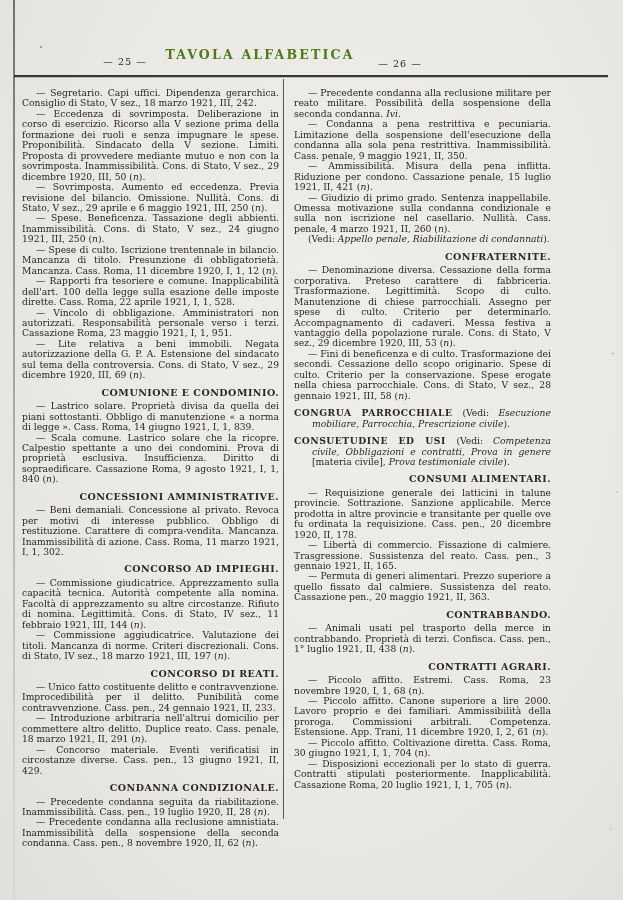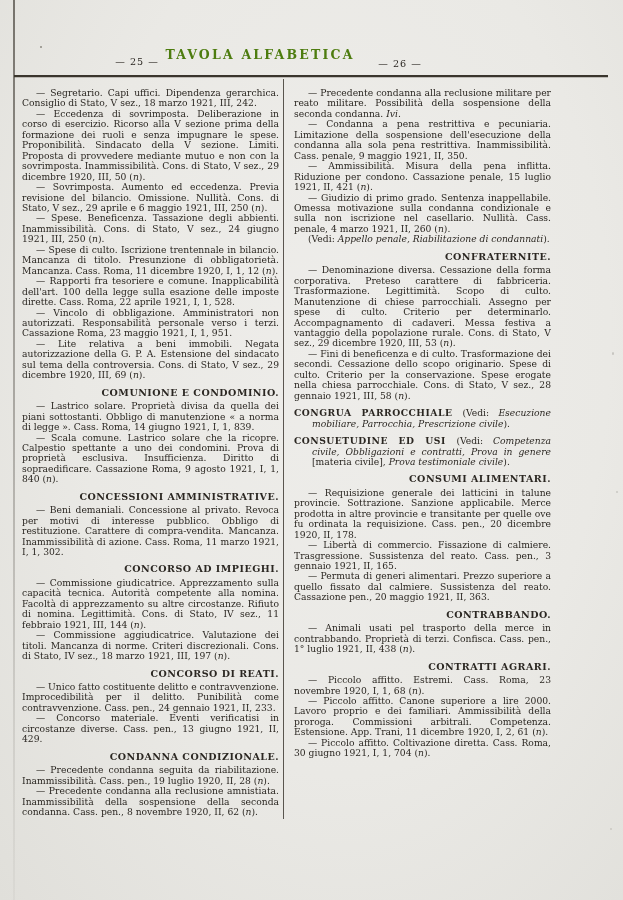--- a/index.html
+++ b/index.html
@@ -16,21 +16,21 @@
   }
   .page{position:absolute;inset:0;}
   .fold-line{
     position:absolute;left:13px;top:0;bottom:0;width:2px;
     background:linear-gradient(180deg, rgba(58,53,45,.65) 0%, rgba(58,53,45,.35) 45%, rgba(58,53,45,.12) 80%, rgba(58,53,45,.04) 100%);
   }
   .pageno{
     position:absolute;top:56px;height:12px;text-align:center;
     font-size:9.6px;letter-spacing:1px;color:var(--ink);
   }
-  .pageno.left{left:72px;width:130px;}
+  .pageno.left{left:60px;width:130px;}
   .pageno.right{left:335px;width:130px;top:58px;}
   .title{
     position:absolute;left:88px;width:344px;top:47px;
     text-align:center;font-size:12.5px;font-weight:bold;letter-spacing:2.2px;
     color:#4d7c0f;
   }
   .header-rule{
     position:absolute;left:14px;top:75px;width:594px;height:2px;
     background:var(--rule);
     box-shadow:0 1px 0 rgba(58,53,45,.25);
@@ -90,20 +90,21 @@
         <p class="heading"><span class="n">COMUNIONE E CONDOMINIO.</span></p>
         <p class="entry"><span class="n">— Lastrico solare. Proprietà divisa da quella dei piani sottostanti. Obbligo di manutenzione « a norma di legge ». Cass. Roma, 14 giugno 1921, I, 1, 839.</span></p>
         <p class="entry"><span class="n">— Scala comune. Lastrico solare che la ricopre. Calpestio spettante a uno dei condomini. Prova di proprietà esclusiva. Insufficienza. Diritto di sopraedificare. Cassazione Roma, 9 agosto 1921, I, 1, 840 (</span><span class="i">n</span><span class="n">).</span></p>
         <p class="heading"><span class="n">CONCESSIONI AMMINISTRATIVE.</span></p>
         <p class="entry"><span class="n">— Beni demaniali. Concessione al privato. Revoca per motivi di interesse pubblico. Obbligo di restituzione. Carattere di compra-vendita. Mancanza. Inammissibilità di azione. Cass. Roma, 11 marzo 1921, I, 1, 302.</span></p>
         <p class="heading"><span class="n">CONCORSO AD IMPIEGHI.</span></p>
         <p class="entry"><span class="n">— Commissione giudicatrice. Apprezzamento sulla capacità tecnica. Autorità competente alla nomina. Facoltà di apprezzamento su altre circostanze. Rifiuto di nomina. Legittimità. Cons. di Stato, IV sez., 11 febbraio 1921, III, 144 (</span><span class="i">n</span><span class="n">).</span></p>
         <p class="entry"><span class="n">— Commissione aggiudicatrice. Valutazione dei titoli. Mancanza di norme. Criteri discrezionali. Cons. di Stato, IV sez., 18 marzo 1921, III, 197 (</span><span class="i">n</span><span class="n">).</span></p>
         <p class="heading"><span class="n">CONCORSO DI REATI.</span></p>
         <p class="entry"><span class="n">— Unico fatto costituente delitto e contravvenzione. Improcedibilità per il delitto. Punibilità come contravvenzione. Cass. pen., 24 gennaio 1921, II, 233.</span></p>
+        <p class="entry"><span class="n">— Introduzione arbitraria nell'altrui domicilio per commettere altro delitto. Duplice reato. Cass. penale, 18 marzo 1921, II, 291 (</span><span class="i">n</span><span class="n">).</span></p>
         <p class="entry"><span class="n">— Concorso materiale. Eventi verificatisi in circostanze diverse. Cass. pen., 13 giugno 1921, II, 429.</span></p>
         <p class="heading"><span class="n">CONDANNA CONDIZIONALE.</span></p>
         <p class="entry"><span class="n">— Precedente condanna seguita da riabilitazione. Inammissibilità. Cass. pen., 19 luglio 1920, II, 28 (</span><span class="i">n</span><span class="n">).</span></p>
         <p class="entry"><span class="n">— Precedente condanna alla reclusione amnistiata. Inammissibilità della sospensione della seconda condanna. Cass. pen., 8 novembre 1920, II, 62 (</span><span class="i">n</span><span class="n">).</span></p>
       </div>
     <div class="col" id="col-right">
         <p class="entry"><span class="n">— Precedente condanna alla reclusione militare per reato militare. Possibilità della sospensione della seconda condanna. </span><span class="i">Ivi.</span></p>
         <p class="entry"><span class="n">— Condanna a pena restrittiva e pecuniaria. Limitazione della sospensione dell'esecuzione della condanna alla sola pena restrittiva. Inammissibilità. Cass. penale, 9 maggio 1921, II, 350.</span></p>
         <p class="entry"><span class="n">— Ammissibilità. Misura della pena inflitta. Riduzione per condono. Cassazione penale, 15 luglio 1921, II, 421 (</span><span class="i">n</span><span class="n">).</span></p>
         <p class="entry"><span class="n">— Giudizio di primo grado. Sentenza inappellabile. Omessa motivazione sulla condanna condizionale e sulla non iscrizione nel casellario. Nullità. Cass. penale, 4 marzo 1921, II, 260 (</span><span class="i">n</span><span class="n">).</span></p>
@@ -116,20 +117,21 @@
         <p class="heading"><span class="n">CONSUMI ALIMENTARI.</span></p>
         <p class="entry"><span class="n">— Requisizione generale dei latticini in talune provincie. Sottrazione. Sanzione applicabile. Merce prodotta in altre provincie e transitante per quelle ove fu ordinata la requisizione. Cass. pen., 20 dicembre 1920, II, 178.</span></p>
         <p class="entry"><span class="n">— Libertà di commercio. Fissazione di calmiere. Trasgressione. Sussistenza del reato. Cass. pen., 3 gennaio 1921, II, 165.</span></p>
         <p class="entry"><span class="n">— Permuta di generi alimentari. Prezzo superiore a quello fissato dal calmiere. Sussistenza del reato. Cassazione pen., 20 maggio 1921, II, 363.</span></p>
         <p class="heading"><span class="n">CONTRABBANDO.</span></p>
         <p class="entry"><span class="n">— Animali usati pel trasporto della merce in contrabbando. Proprietà di terzi. Confisca. Cass. pen., 1° luglio 1921, II, 438 (</span><span class="i">n</span><span class="n">).</span></p>
         <p class="heading"><span class="n">CONTRATTI AGRARI.</span></p>
         <p class="entry"><span class="n">— Piccolo affitto. Estremi. Cass. Roma, 23 novembre 1920, I, 1, 68 (</span><span class="i">n</span><span class="n">).</span></p>
         <p class="entry"><span class="n">— Piccolo affitto. Canone superiore a lire 2000. Lavoro proprio e dei familiari. Ammissibilità della proroga. Commissioni arbitrali. Competenza. Estensione. App. Trani, 11 dicembre 1920, I, 2, 61 (</span><span class="i">n</span><span class="n">).</span></p>
         <p class="entry"><span class="n">— Piccolo affitto. Coltivazione diretta. Cass. Roma, 30 giugno 1921, I, 1, 704 (</span><span class="i">n</span><span class="n">).</span></p>
+        <p class="entry"><span class="n">— Disposizioni eccezionali per lo stato di guerra. Contratti stipulati posteriormente. Inapplicabilità. Cassazione Roma, 20 luglio 1921, I, 1, 705 (</span><span class="i">n</span><span class="n">).</span></p>
       </div>
   </div>
 
   <div class="speck s1"></div>
   <div class="speck s2"></div>
   <div class="speck s3"></div>
   <div class="speck s4"></div>
 
 </div>
 

